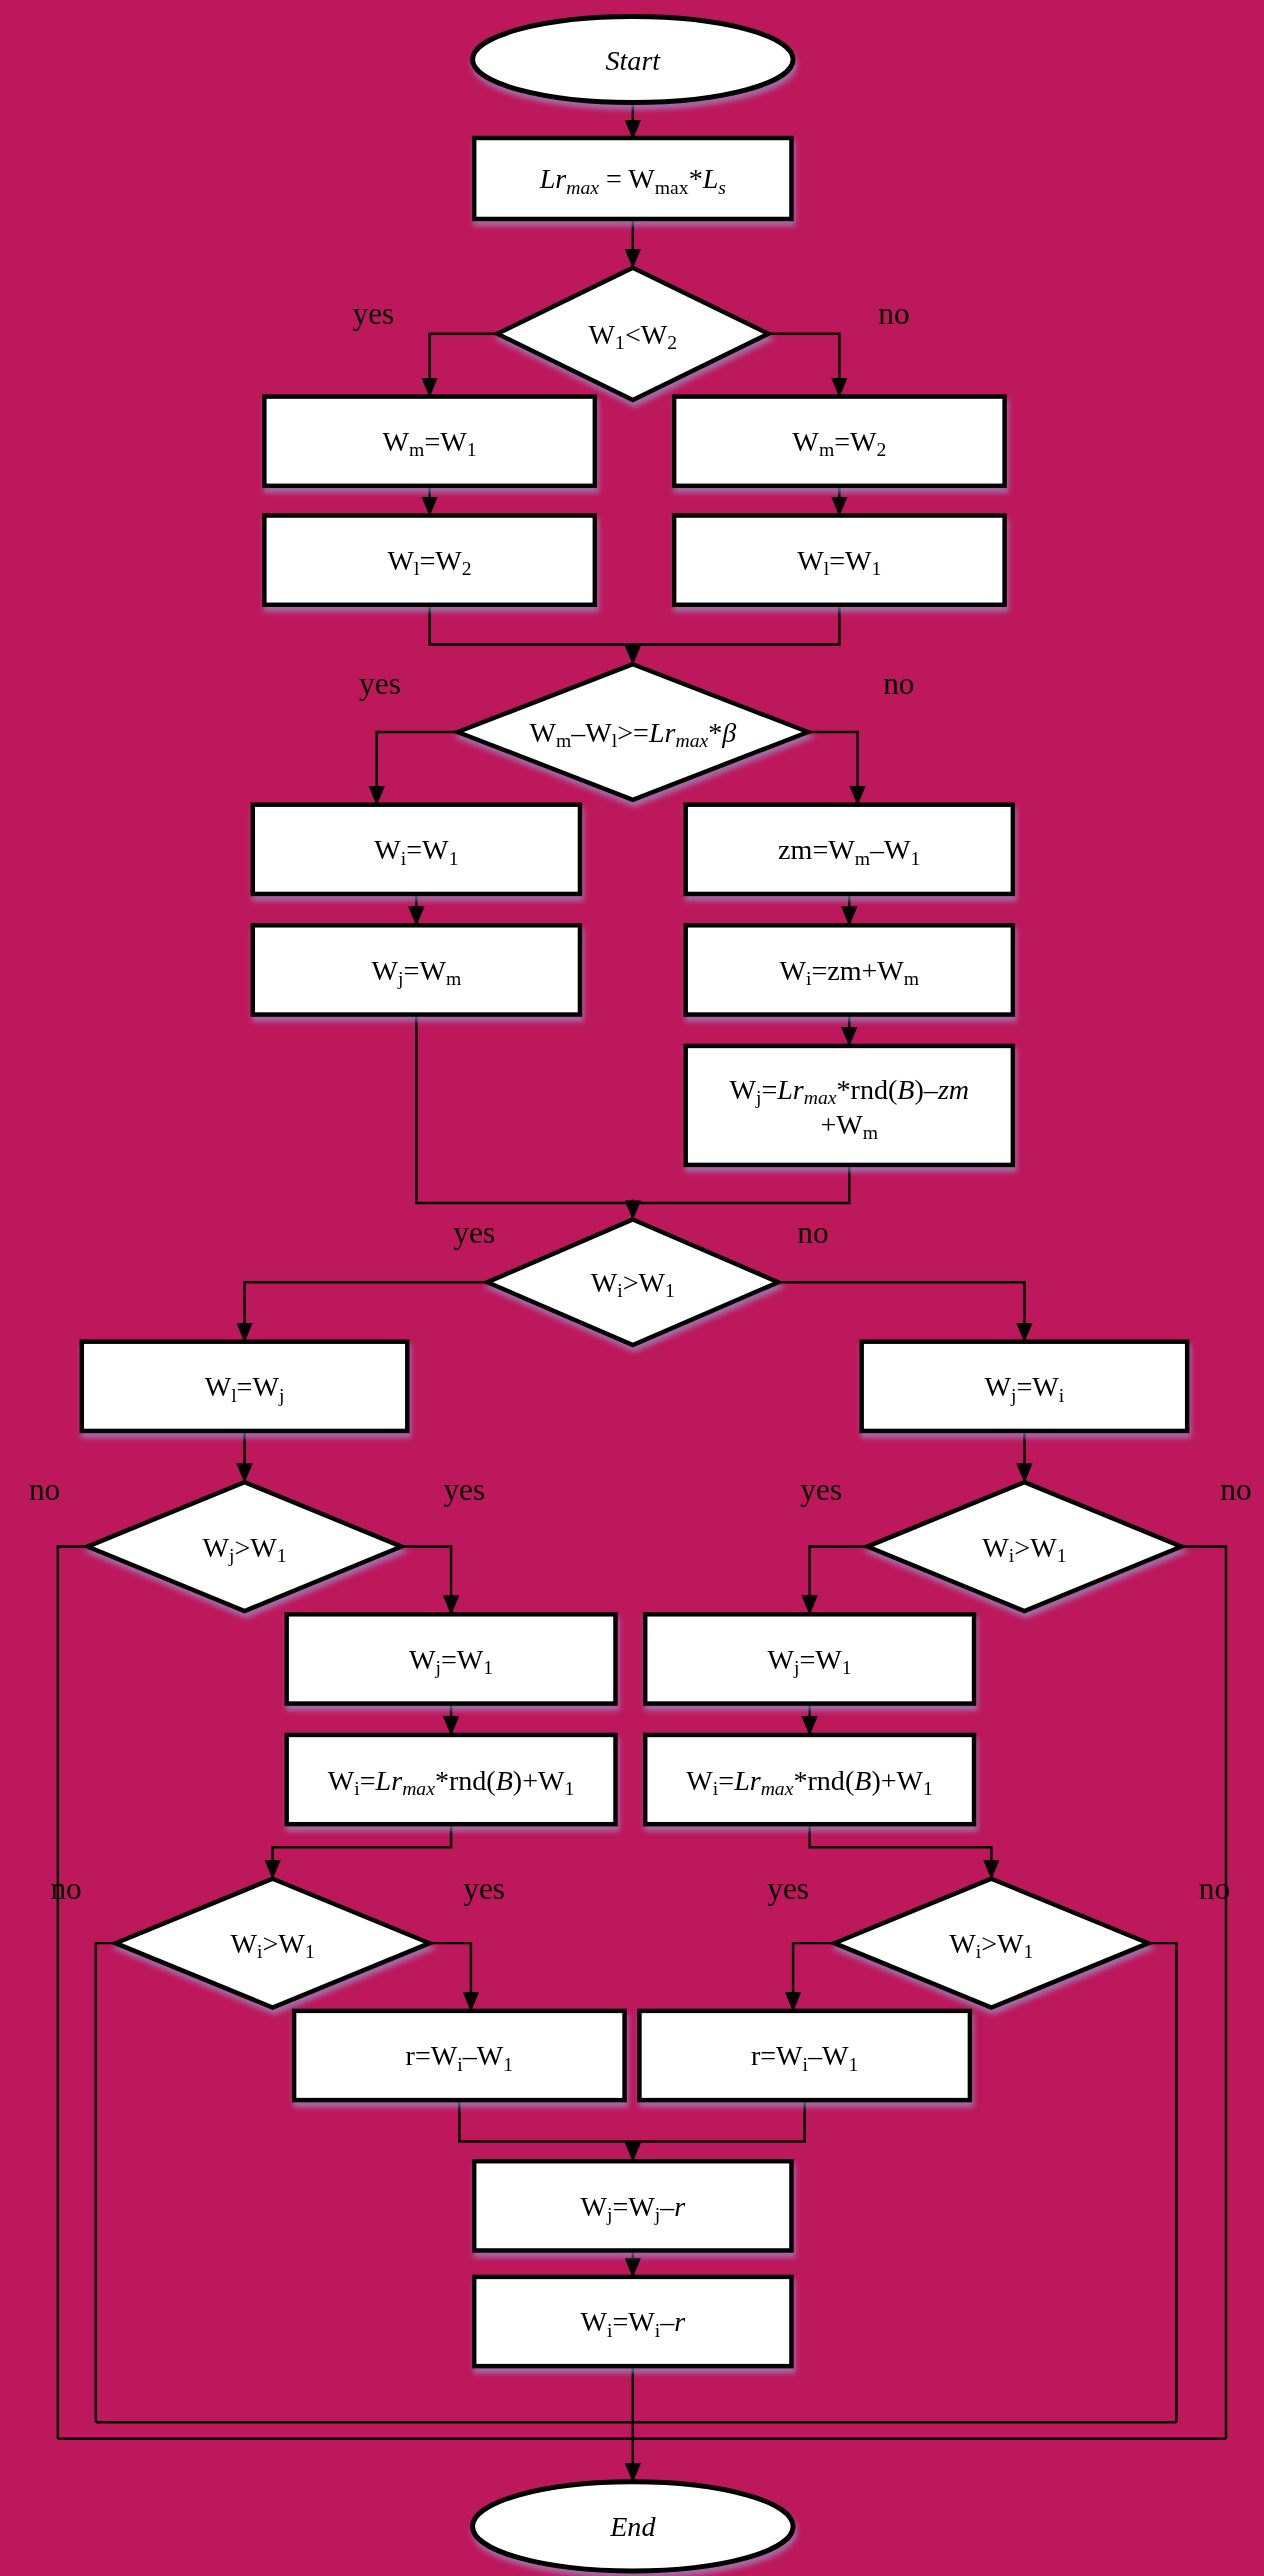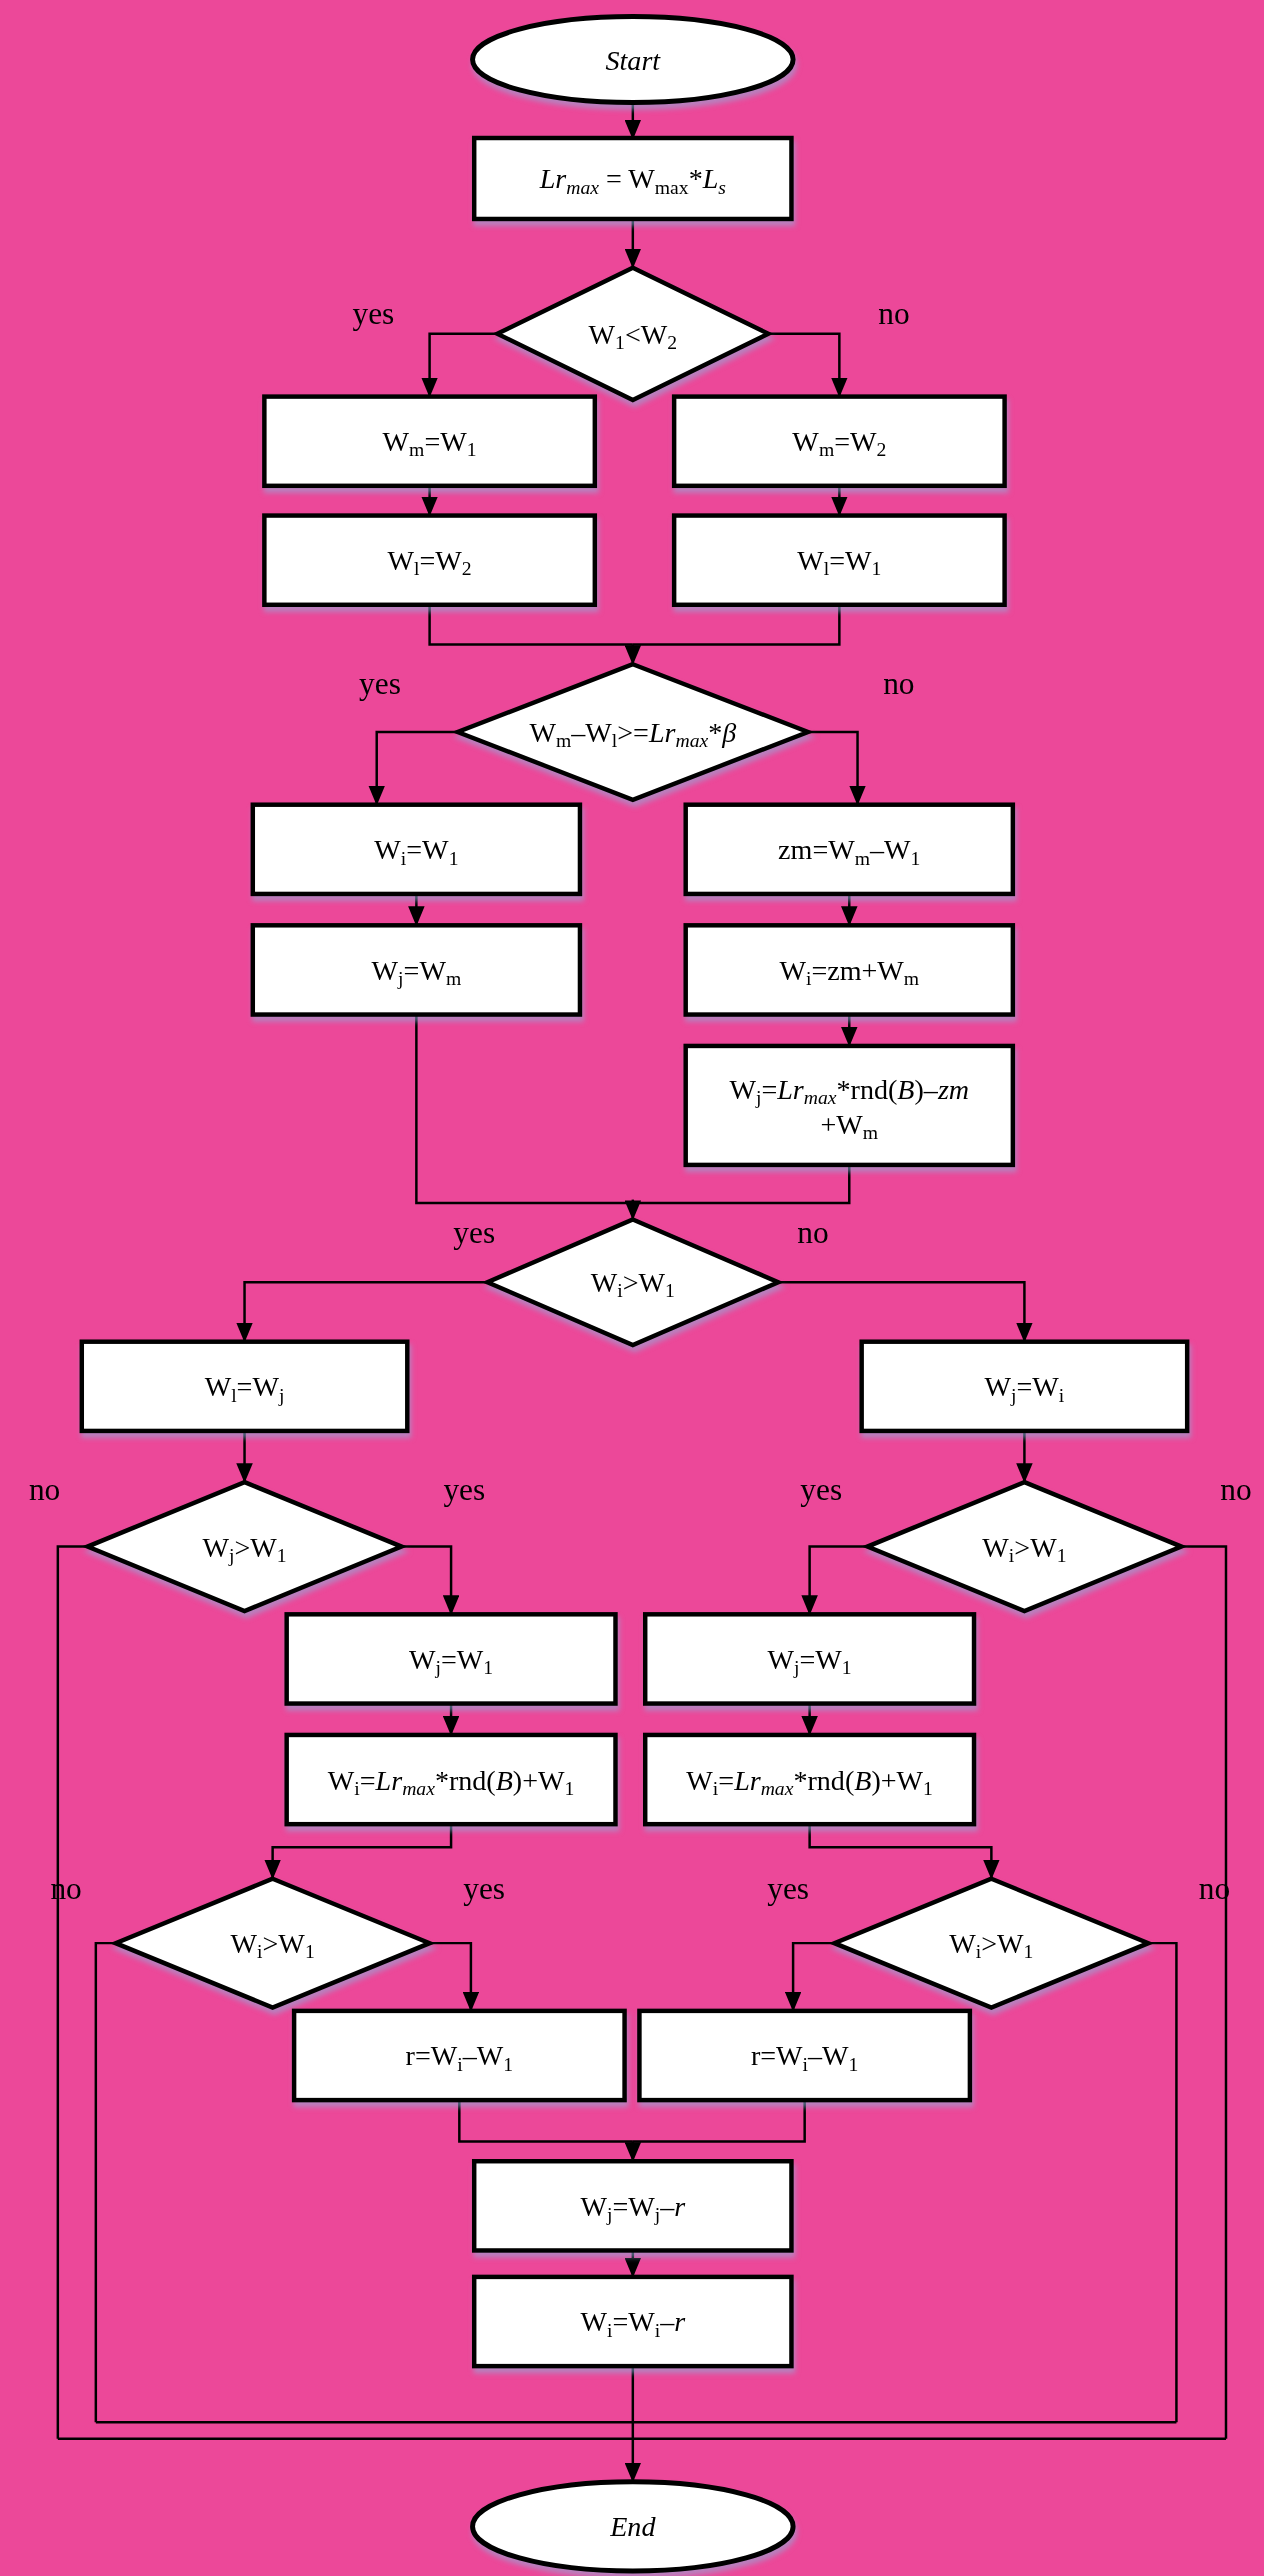--- a/index.html
+++ b/index.html
@@ -1,16 +1,16 @@
 <!DOCTYPE html>
 <html style="font-size:8.5px"><head>
 <meta charset="utf-8">
 <style>
   html,body{margin:0;padding:0;background:#ffffff;}
-  #page{width:1264px;height:2576px;background:#ec4899;overflow:hidden;}
+  #page{width:1264px;height:2576px;background:#be185d;overflow:hidden;}
   svg{display:block;}
   .shape{fill:#ffffff;stroke:#000000;stroke-width:2.7;filter:drop-shadow(1.5px 3px 1.5px rgba(140,175,220,0.55));}
   .oval{stroke-width:3;}
   .wire{fill:none;stroke:#000000;stroke-width:1.5;}
   .nodetext{font-family:"Liberation Serif","DejaVu Serif",serif;font-size:17px;fill:#000000;}
   .branch{font-family:"Liberation Serif","DejaVu Serif",serif;font-size:19px;fill:#000000;}
 </style>
 </head>
 <body>
 

